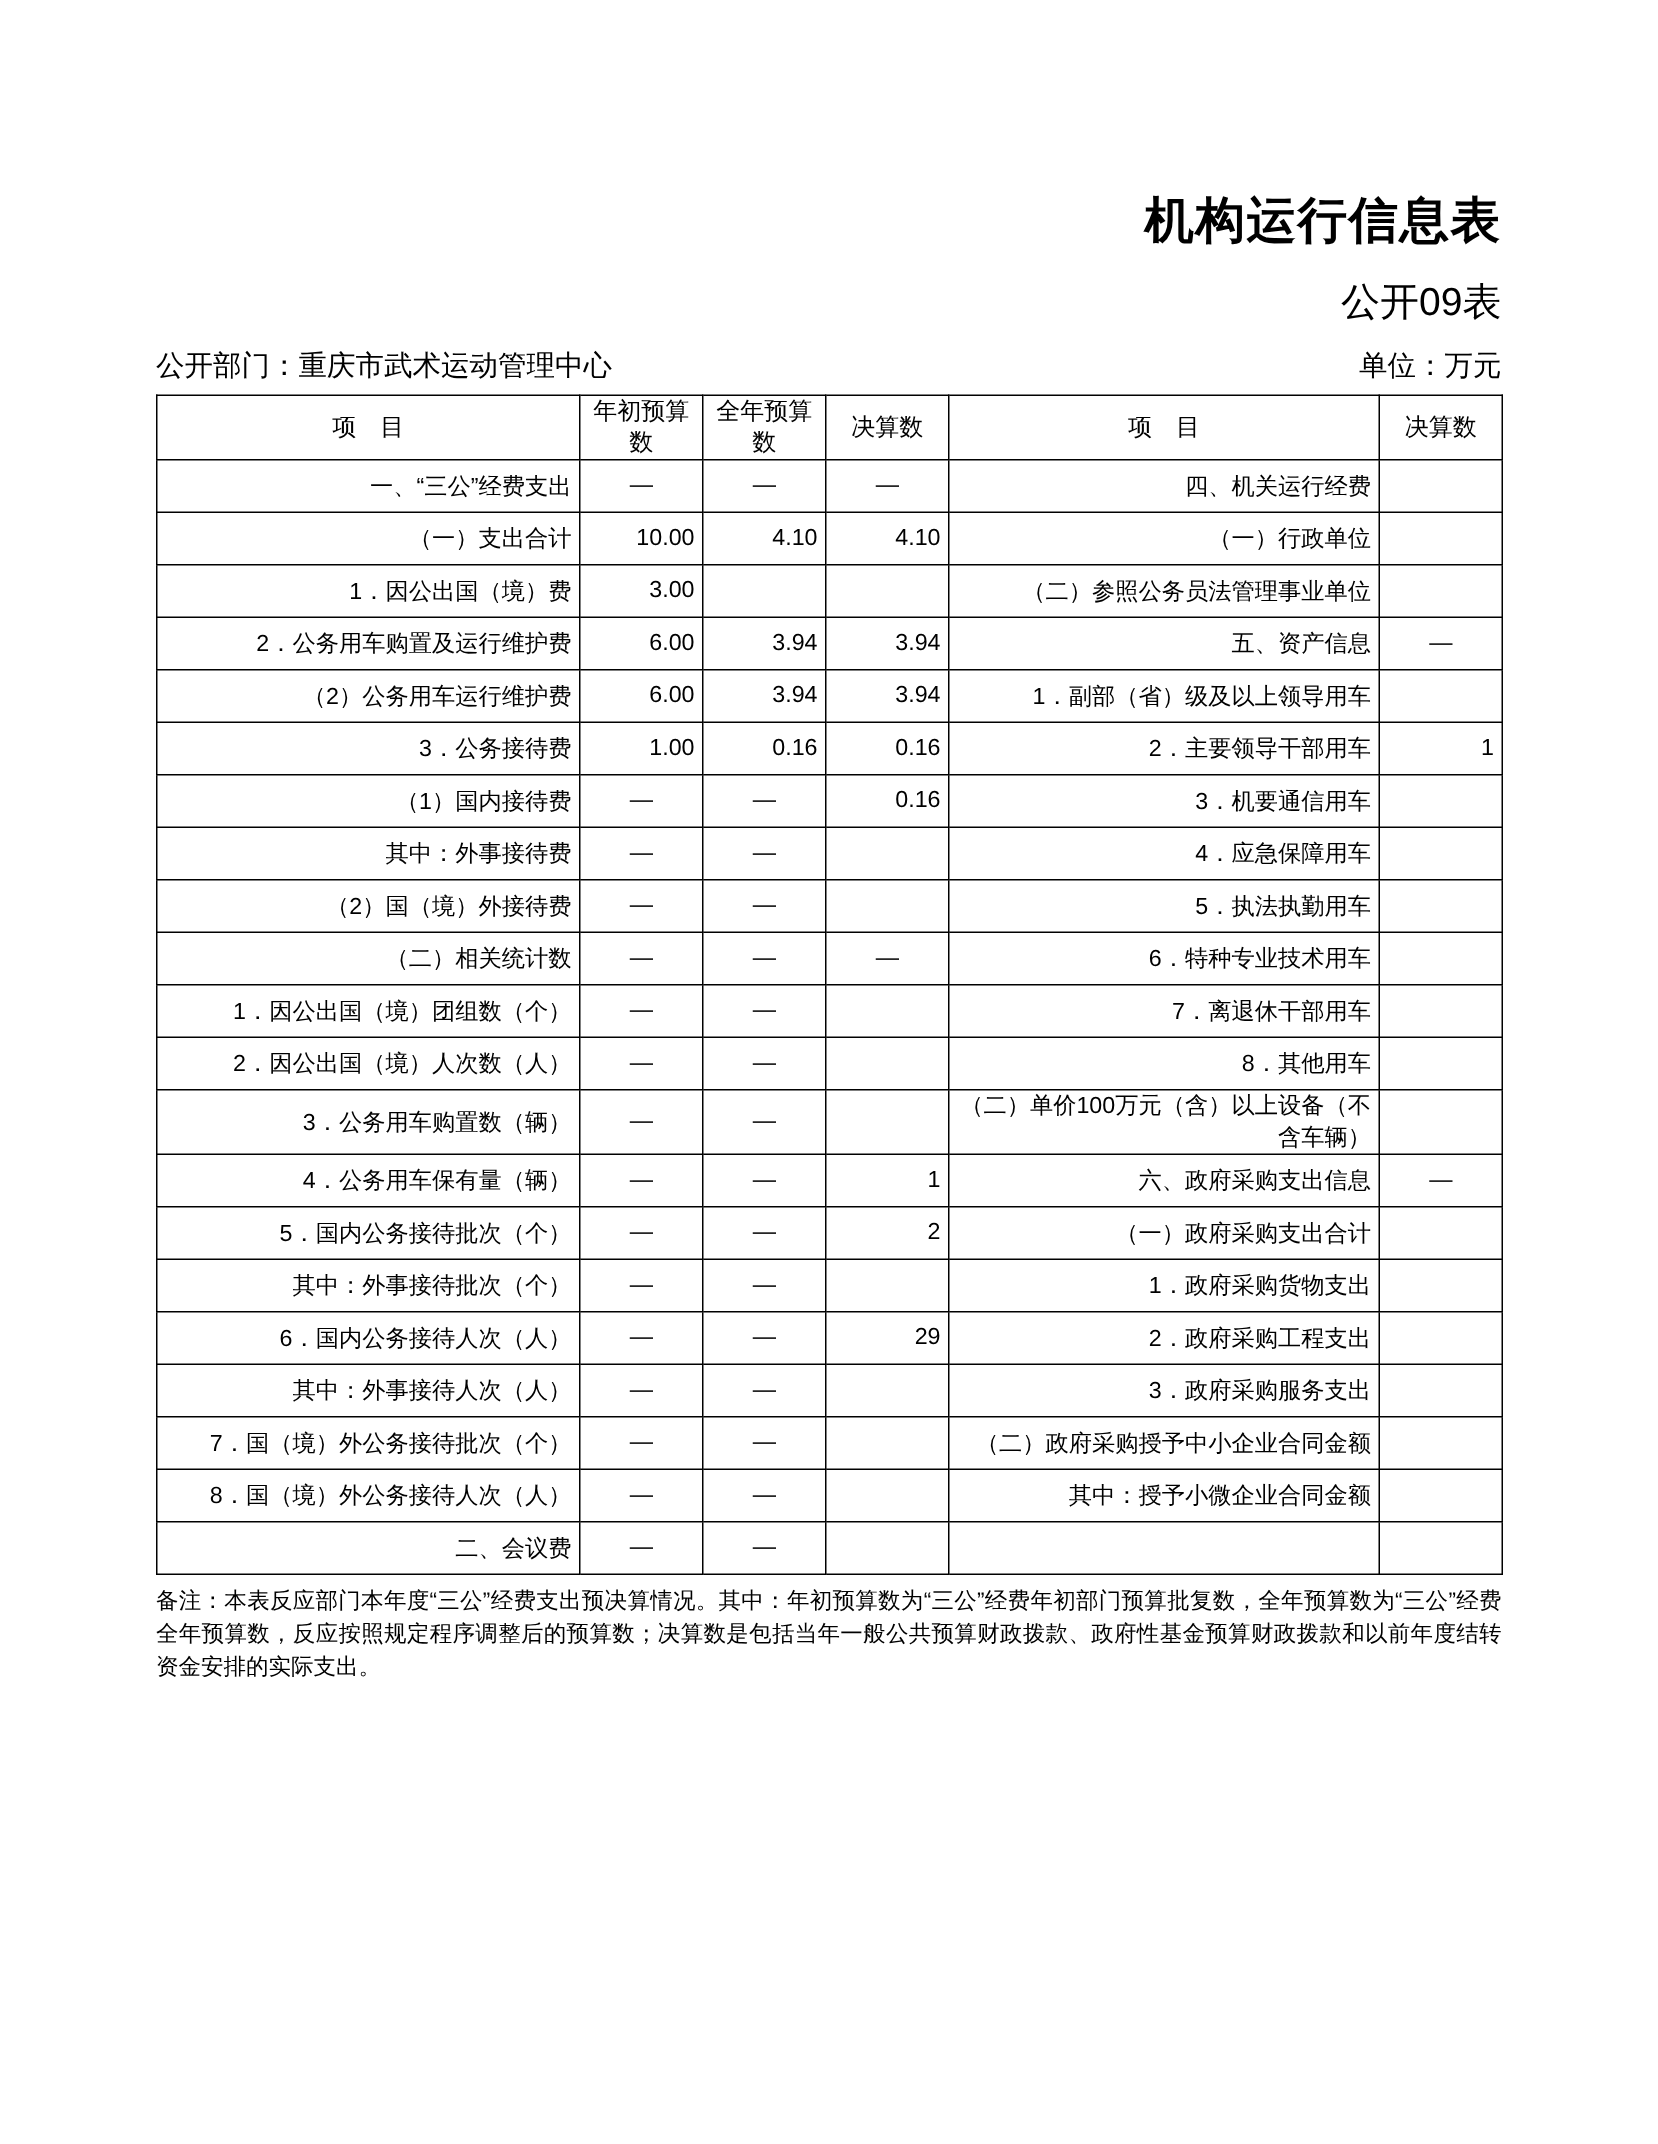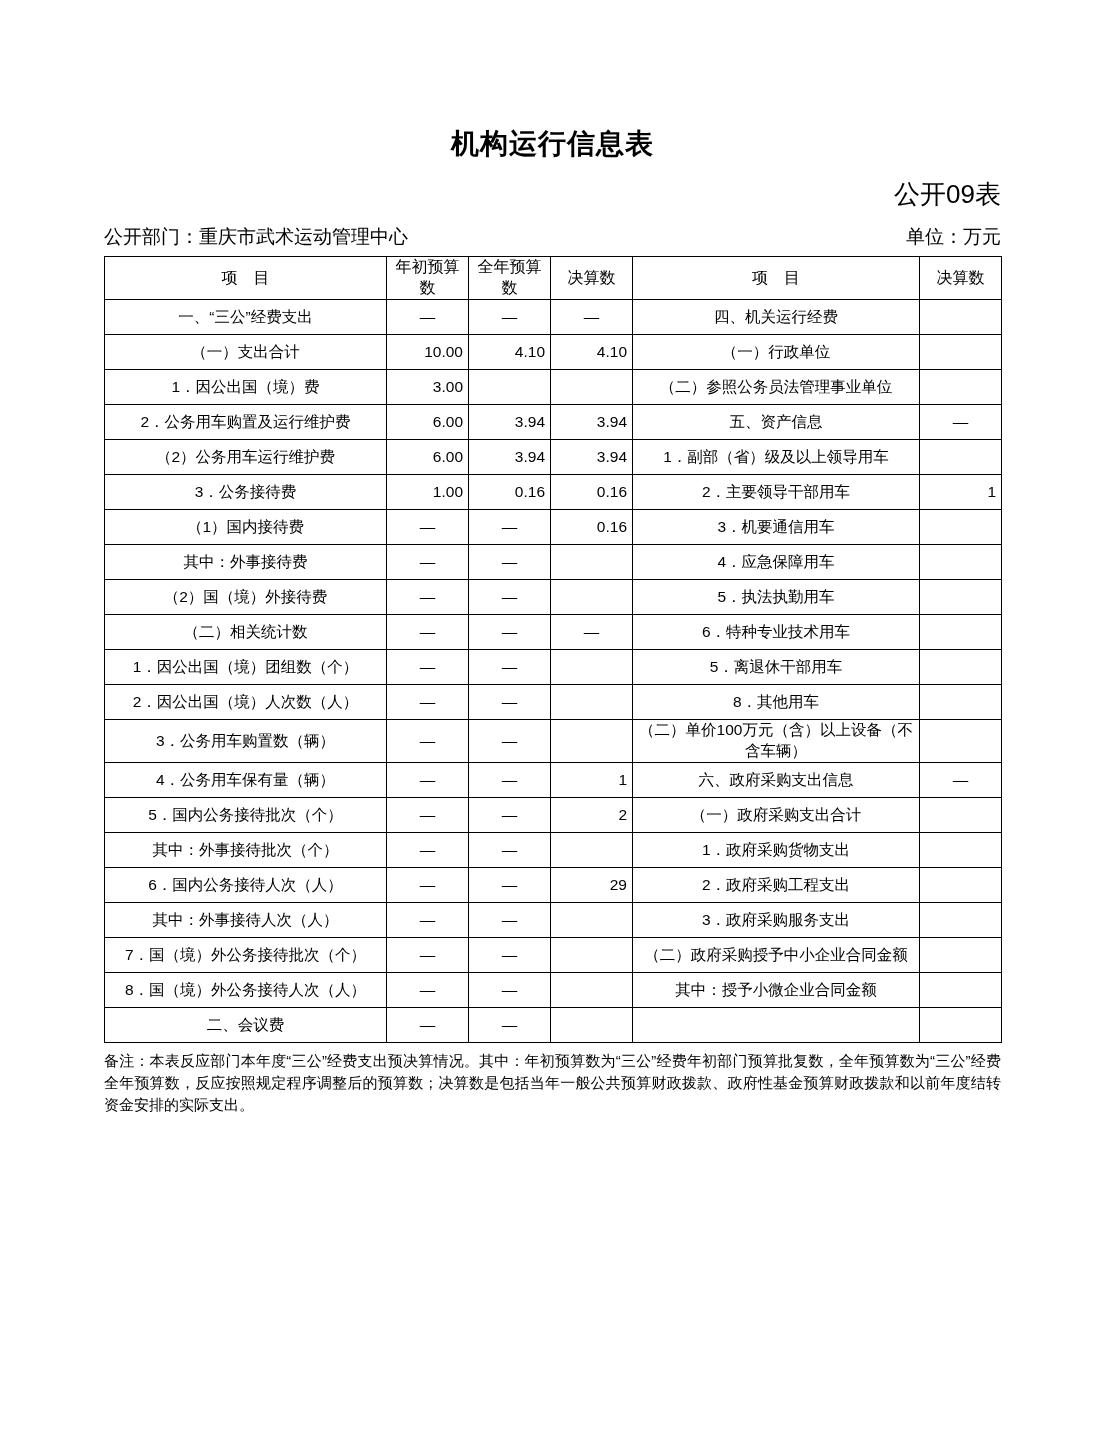--- a/index.html
+++ b/index.html
@@ -15,23 +15,23 @@
     position: relative;
   }
   .page {
     width: 1105px;
     height: 1429px;
     position: relative;
     box-sizing: border-box;
     padding: 0 104px;
   }
   .doc-title {
-    text-align: center;
-    font-family: "Liberation Sans", sans-serif;
-    font-size: 28px;
+    text-align: right;
+    font-family: "Liberation Sans", sans-serif;
+    font-size: 33px;
     font-weight: bold;
     letter-spacing: 1px;
     margin-top: 125px;
   }
   .sheet-no {
     text-align: right;
     font-size: 26px;
     margin-top: 14px;
     font-family: "Liberation Sans", sans-serif;
   }
@@ -55,21 +55,21 @@
     height: 35px;
     padding: 0 5px;
     vertical-align: middle;
     font-weight: normal;
     box-sizing: border-box;
   }
   table.main th {
     text-align: center;
     font-size: 16px;
   }
-  .c-left   { text-align: center; }
+  .c-left   { text-align: right; }
   .c-right  { text-align: right; margin-left: 48px; }
   .c-center { text-align: center; }
   .ind0 { padding-left: 4px; }
   .ind1 { padding-left: 18px; }
   .ind2 { padding-left: 30px; }
   .ind3 { padding-left: 44px; }
   .ind4 { padding-left: 58px; }
   .small-note { font-size: 12.5px; }
   .footnote {
     margin-top: 7px;
@@ -199,21 +199,21 @@
           <td class="c-center">—</td>
           <td class="c-center">—</td>
           <td class="c-left ind2">6．特种专业技术用车</td>
           <td class="c-right"></td>
         </tr>
         <tr>
           <td class="c-left ind2">1．因公出国（境）团组数（个）</td>
           <td class="c-center">—</td>
           <td class="c-center">—</td>
           <td class="c-right"></td>
-          <td class="c-left ind2">5．离退休干部用车</td>
+          <td class="c-left ind2">7．离退休干部用车</td>
           <td class="c-right"></td>
         </tr>
         <tr>
           <td class="c-left ind2">2．因公出国（境）人次数（人）</td>
           <td class="c-center">—</td>
           <td class="c-center">—</td>
           <td class="c-right"></td>
           <td class="c-left ind2">8．其他用车</td>
           <td class="c-right"></td>
         </tr>

